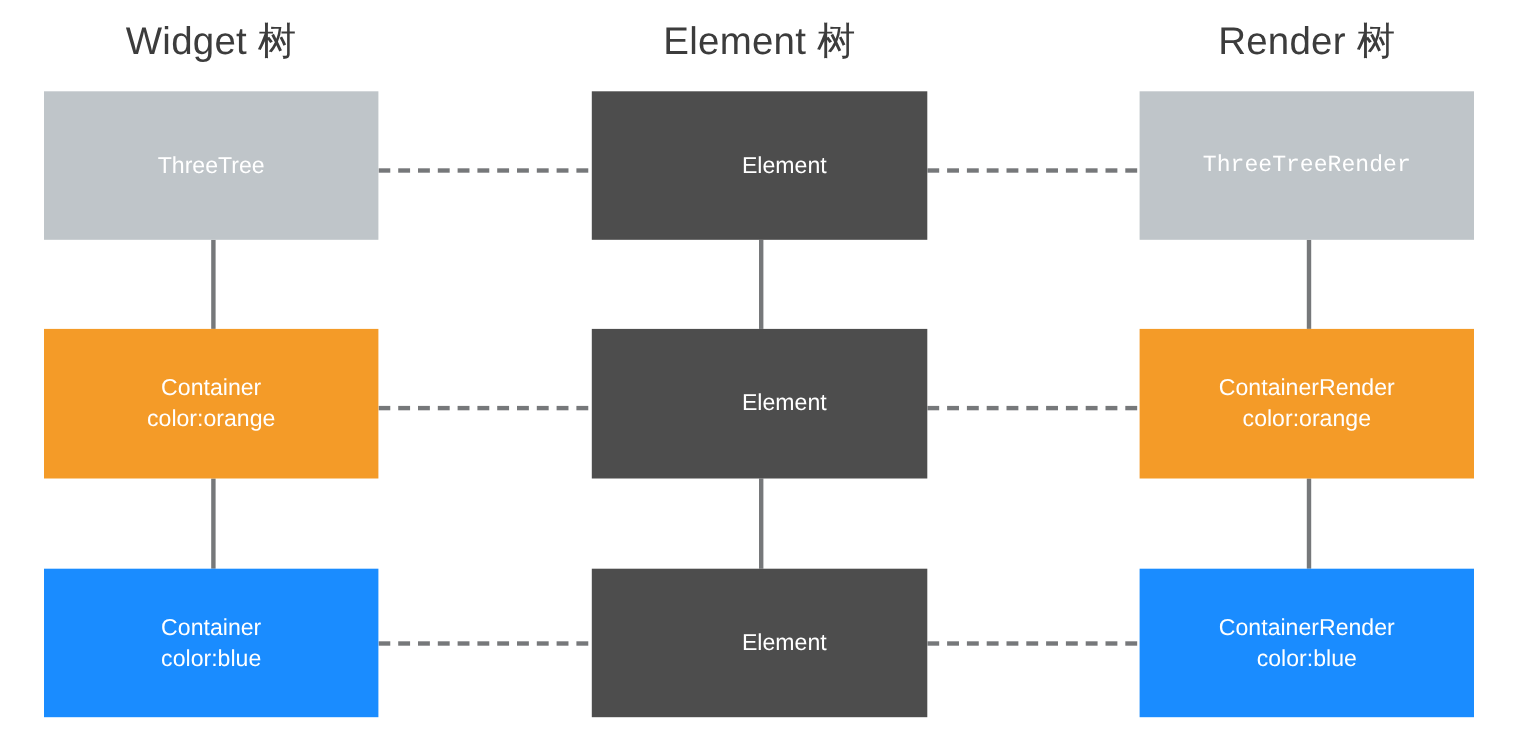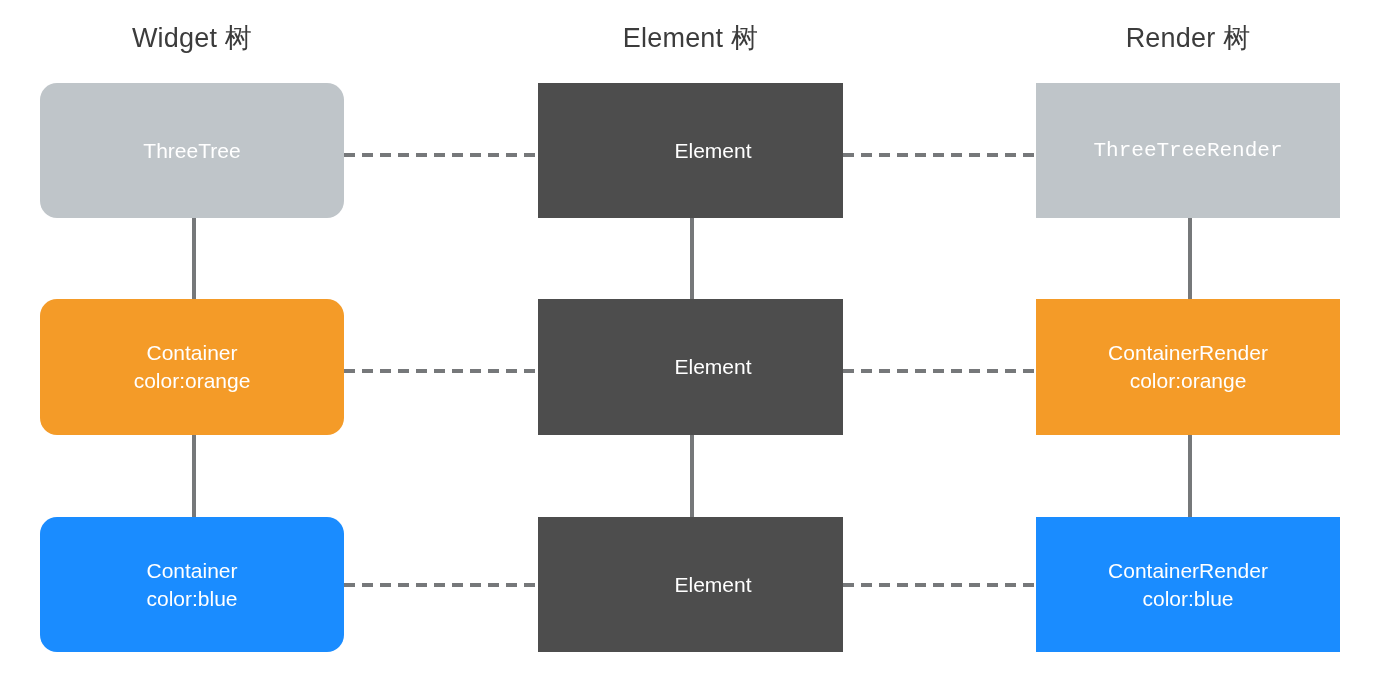--- a/index.html
+++ b/index.html
@@ -19,21 +19,21 @@
     overflow: hidden;
   }
 
   
   .col-header {
     position: absolute;
     top: 18px;
     height: 40px;
     line-height: 40px;
     text-align: center;
-    font-size: 27px;
+    font-size: 35px;
     color: #3c3c3c;
     letter-spacing: 0.2px;
     white-space: nowrap;
   }
   .col-header.c1 { left: 40px;   width: 304px; }
   .col-header.c2 { left: 538px;  width: 305px; }
   .col-header.c3 { left: 1036px; width: 304px; }
 
   
   .node {
@@ -45,21 +45,21 @@
     color: #ffffff;
     font-size: 21px;
     line-height: 28px;
     text-align: center;
     z-index: 3;
     box-sizing: border-box;
   }
   .node .line2 { display: block; text-align: right; }
 
   
-  .col-1 { left: 40px;   width: 304px; border-radius: 17px; }
+  .col-1 { left: 40px;   width: 304px; }
   .col-2 { left: 538px;  width: 305px; padding-left: 45px; }
   .col-3 { left: 1036px; width: 304px; }
 
   
   .row-1 { top: 83px;  height: 135px; }
   .row-2 { top: 299px; height: 136px; }
   .row-3 { top: 517px; height: 135px; }
 
   
   .vline {

